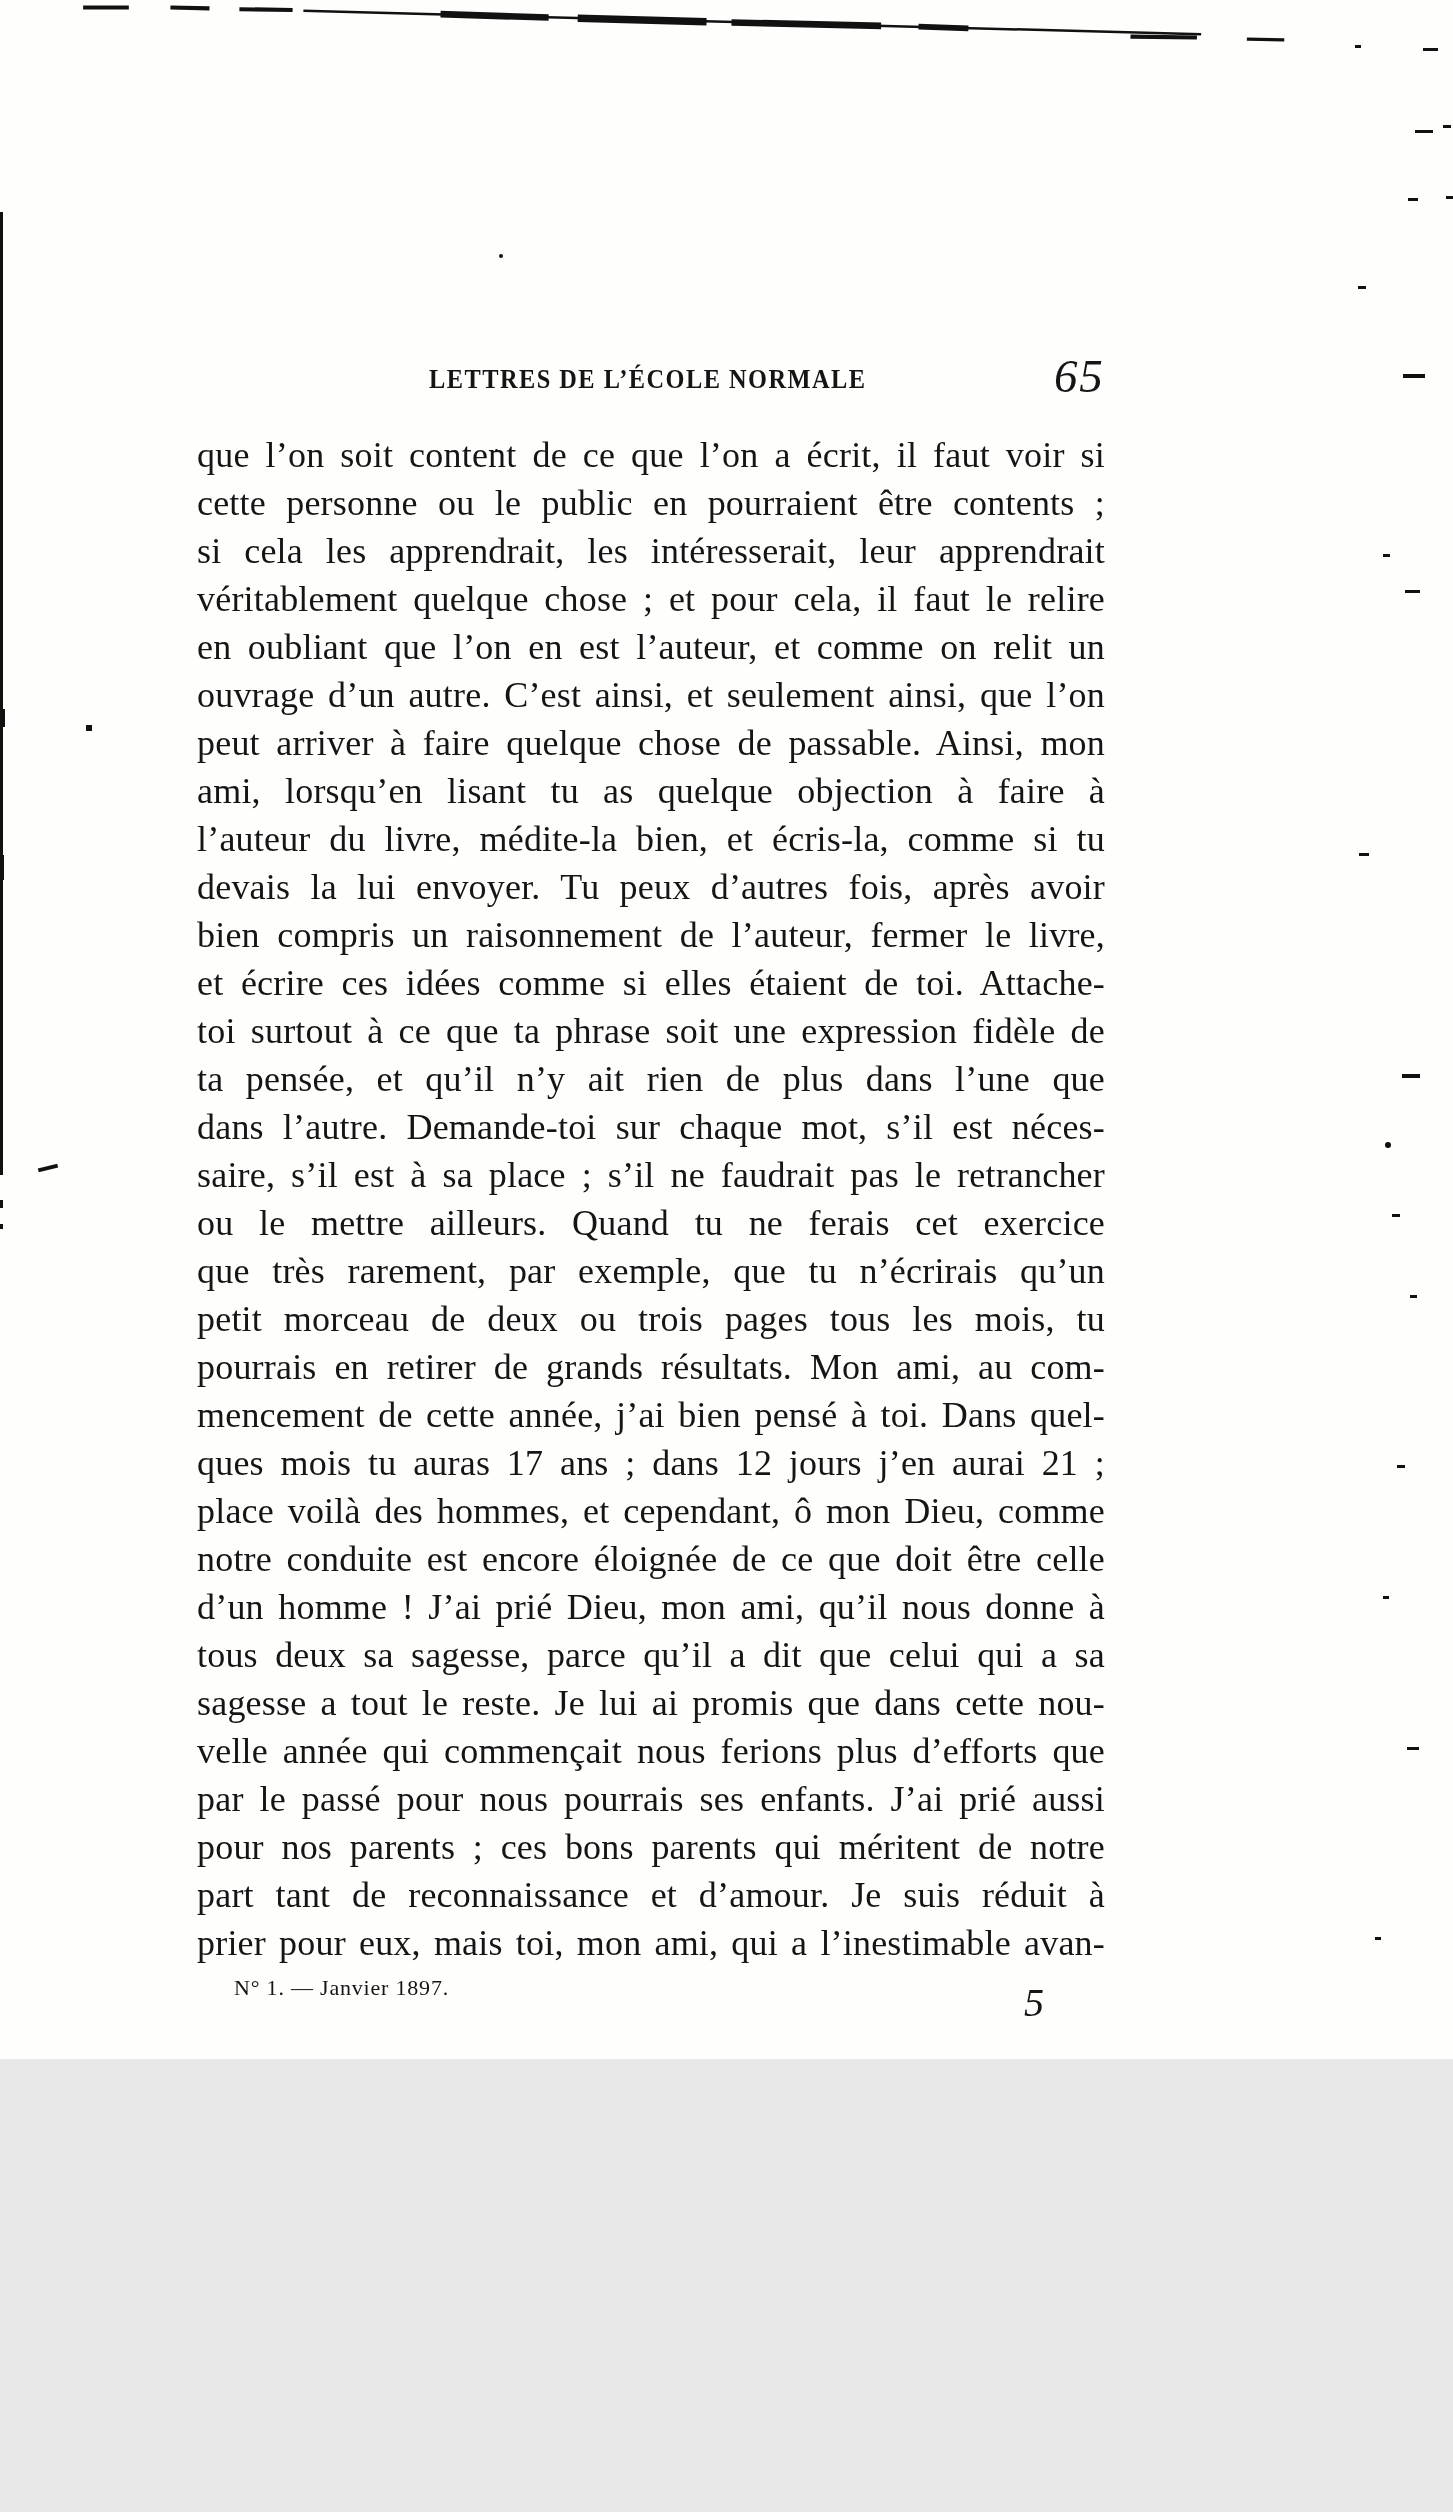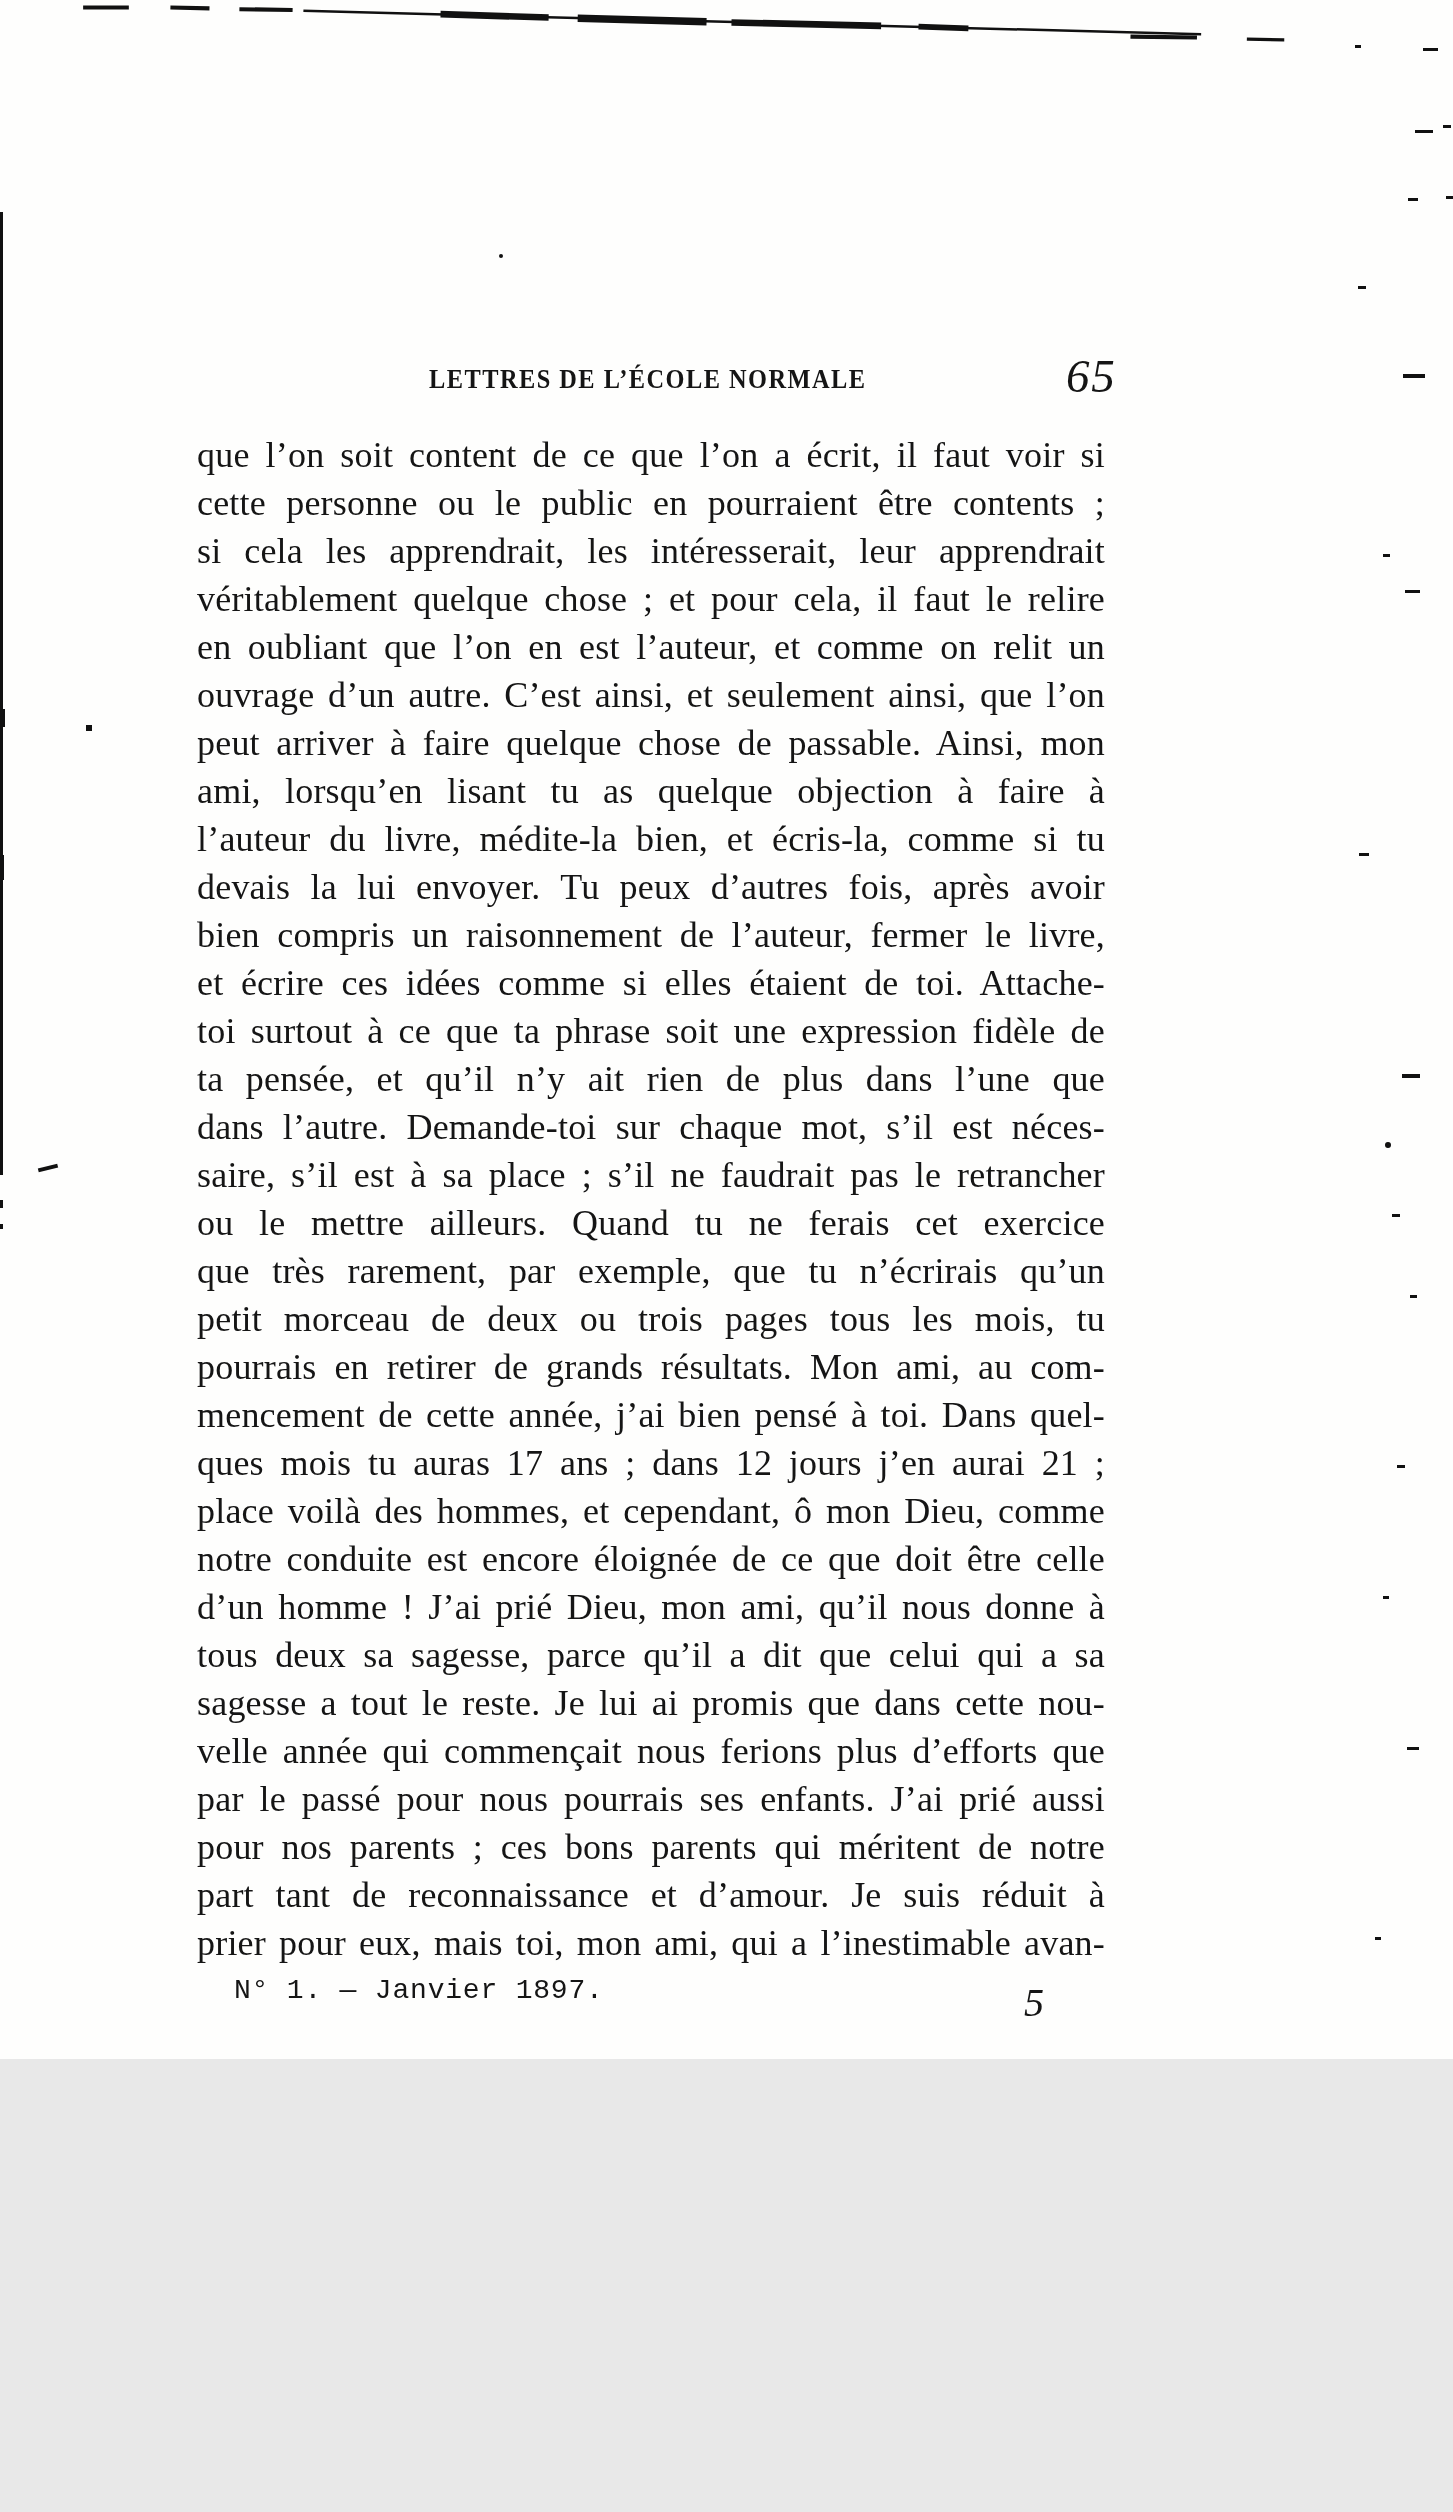--- a/index.html
+++ b/index.html
@@ -15,37 +15,36 @@
   .running-header{
     position:absolute;left:429px;top:363px;
     font-size:28px;letter-spacing:1.7px;font-weight:bold;
     transform:scaleX(0.87);transform-origin:left top;
     white-space:nowrap;
   }
   .page-number{
     position:absolute;left:1054px;top:349px;
     font-size:47px;font-style:italic;font-weight:normal;
     letter-spacing:1.7px;
-    margin-left:12px;
   }
   
   .page-text{
     position:absolute;left:197px;top:431px;width:908px;
     font-size:36px;
   }
   .text-line{
     height:48px;line-height:48px;
     text-align:justify;text-align-last:justify;
     overflow:hidden;white-space:normal;
     letter-spacing:0.2px;
   }
   
   .issue-date{
     position:absolute;left:234px;top:1975px;
-    font-size:28px;letter-spacing:0.8px;white-space:nowrap;font-family:Liberation Mono, monospace;
+    font-size:22px;letter-spacing:0.8px;white-space:nowrap;
   }
   .signature-number{
     position:absolute;left:1024px;top:1979px;
     font-size:40px;font-style:italic;
   }
   
   .speck{position:absolute;background:#111;}
   .edge-svg{position:absolute;left:0;top:0;}
   .left-edge-line{position:absolute;left:0;top:212px;width:2.5px;height:963px;background:#111;}
 </style>

